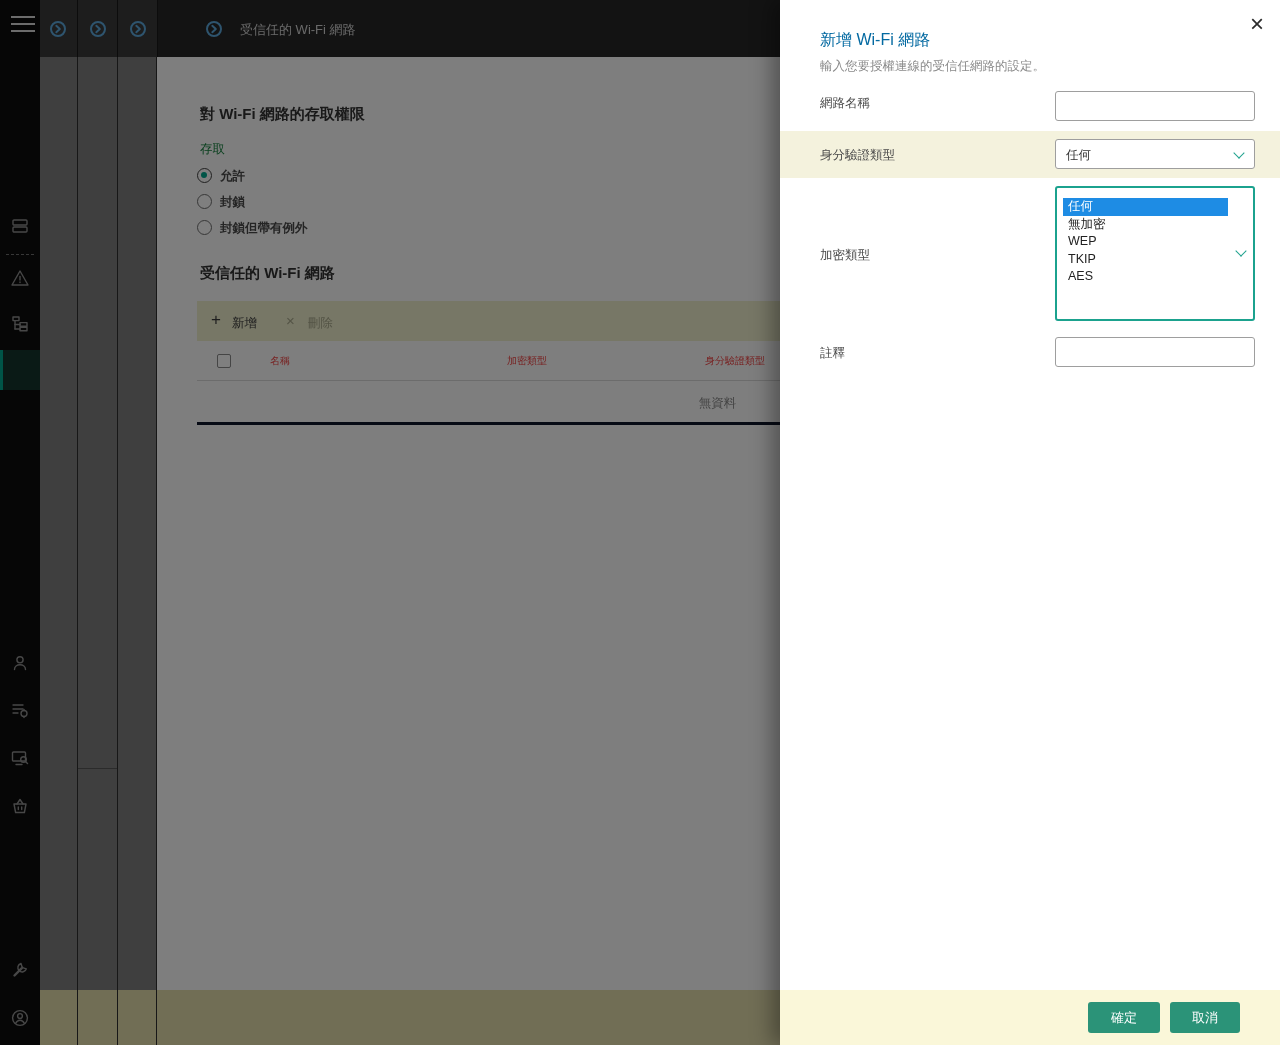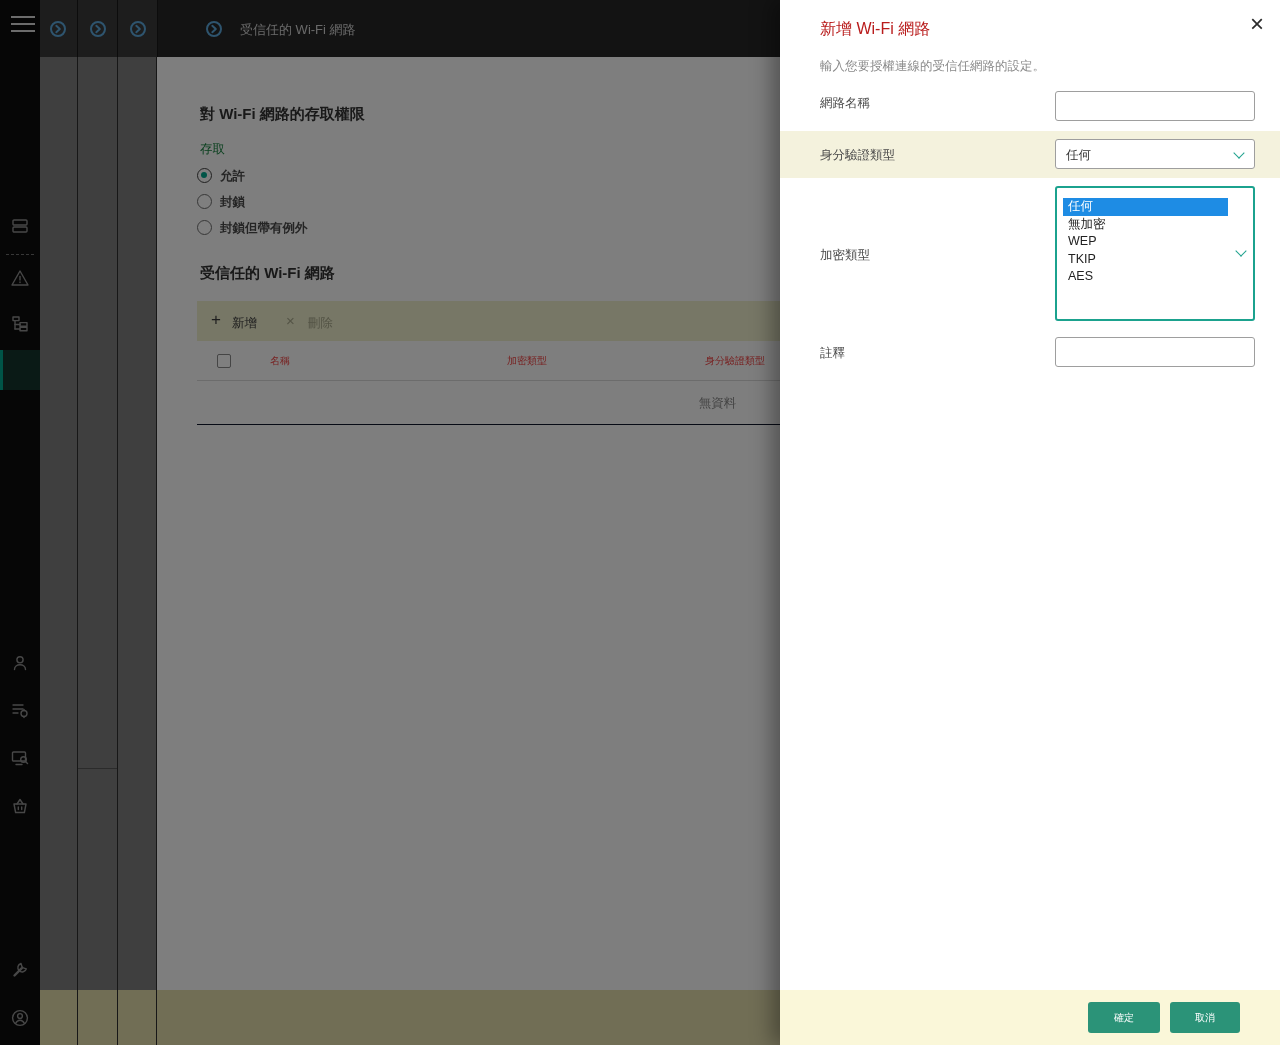--- a/index.html
+++ b/index.html
@@ -41,44 +41,44 @@
   .radio-label{position:absolute;left:23px;top:1px;font-size:12.5px;color:#4a4a4a;}
   #toolbar{left:40px;top:244px;width:1041px;height:40px;background:#eeeecd;}
   .tb-item{top:0;height:40px;cursor:pointer;}
   .tb-plus{font-size:17px;color:#3c3c3c;top:9px;}
   .tb-x{font-size:15px;color:#a9a98c;top:11px;}
   .tb-label{font-size:12.5px;color:#3c3c3c;top:14px;}
   .tb-label.disabled{color:#a9a98c;}
   #tbl-head{left:40px;top:284px;width:1041px;height:40px;background:#fdfdfd;border-bottom:1px solid #d9d9d9;}
   .chk{left:20px;top:13px;width:14px;height:14px;border:1px solid #8a8a8a;border-radius:2px;background:#fff;cursor:pointer;}
   .th{top:13px;font-size:10px;color:#ef4444;white-space:nowrap;}
-  #tbl-empty{left:40px;top:324px;width:1041px;height:44px;border-bottom:1px solid #0f172a;}
+  #tbl-empty{left:40px;top:324px;width:1041px;height:44px;border-bottom:3px solid #0f172a;}
   .empty-txt{left:0;right:0;top:14px;text-align:center;font-size:12.5px;color:#8a8a8a;}
   #base-footer{left:40px;top:990px;width:740px;height:55px;background:#e2dcab;z-index:2;}
 
   
   #scrim{left:0;top:0;width:1280px;height:1045px;background:rgba(0,0,0,0.5);z-index:10;}
 
   
   #drawer{left:780px;top:0;width:500px;height:1045px;background:#ffffff;z-index:20;box-shadow:-8px 0 20px rgba(0,0,0,0.35);}
-  .dw-title{left:40px;top:19px;font-size:16px;color:#b91c1c;}
+  .dw-title{left:40px;top:30px;font-size:16px;color:#0369a1;}
   .dw-close{right:16px;top:12px;font-size:24px;font-weight:300;color:#2b2b2b;cursor:pointer;line-height:1;}
   .dw-sub{left:40px;top:58px;font-size:12.5px;color:#8a8a8a;text-align:right;}
   .fld-label{left:40px;font-size:12.5px;color:#4a4a4a;white-space:nowrap;}
   .txt-input{left:275px;width:200px;height:30px;border:1px solid #9e9e9e;border-radius:3px;background:#fff;font-size:12.5px;color:#333;padding:0 9px;outline:none;}
   .hl-row{left:0;top:131px;width:500px;height:47px;background:#f4f2dd;}
   .sel-box{left:275px;top:139px;width:200px;height:30px;border:1px solid #9e9e9e;border-radius:3px;background:#fff;cursor:pointer;}
   .sel-val{left:10px;top:7px;font-size:12.5px;color:#333;}
   .chev{position:absolute;width:7px;height:7px;border-right:1.7px solid #1fa28e;border-bottom:1.7px solid #1fa28e;transform:rotate(45deg);}
   .listbox{left:275px;top:186px;width:200px;height:135px;border:2px solid #1ba28e;border-radius:3px;background:#fff;}
   .opt{position:absolute;left:6px;width:160px;height:17.5px;line-height:17.5px;font-size:12.5px;color:#222;padding-left:5px;cursor:pointer;white-space:nowrap;}
   .opt.sel{background:#1e8ce4;color:#fff;}
   .dw-note{left:40px;top:385px;width:432px;font-size:12.5px;color:#6e6e6e;line-height:1.6;}
   #dw-footer{left:0;top:990px;width:500px;height:55px;background:#faf7d9;}
-  .btn{top:12px;height:31px;border:none;border-radius:3px;background:#2b9378;color:#fff;font-size:10px;font-family:inherit;cursor:pointer;position:absolute;}
+  .btn{top:12px;height:31px;border:none;border-radius:3px;background:#2b9378;color:#fff;font-size:13px;font-family:inherit;cursor:pointer;position:absolute;}
   #btn-ok{left:308px;width:72px;}
   #btn-cancel{left:390px;width:70px;}
 </style>
 </head>
 <body>
 
 <div id="app-sidebar" class="abs">
   <div class="abs burger">
       <span></span>
       <span></span>

